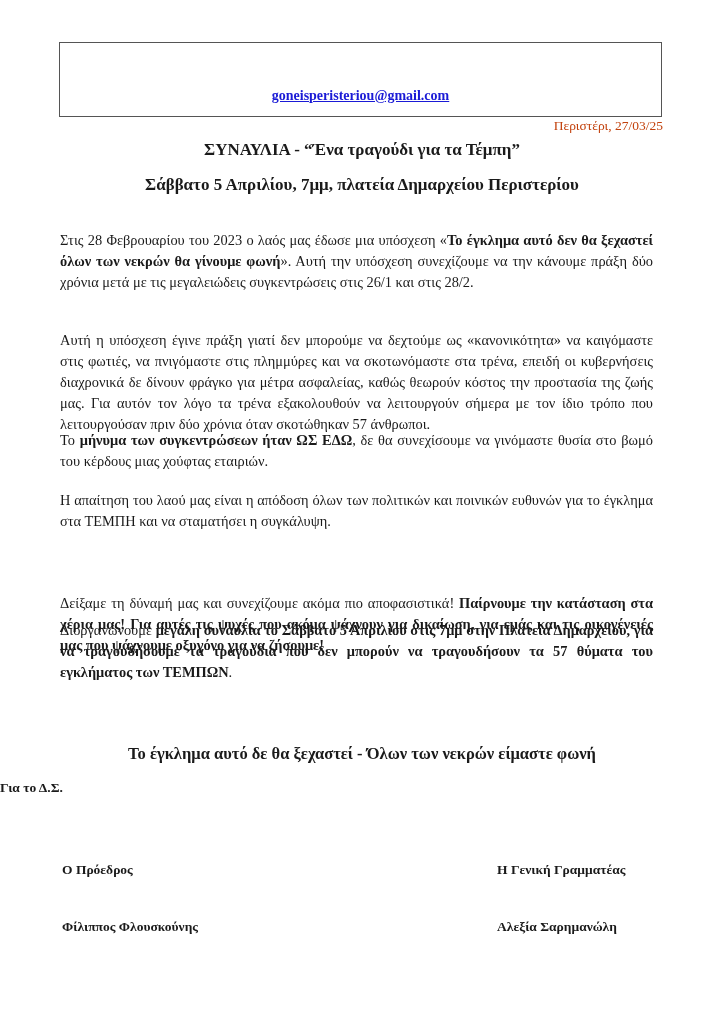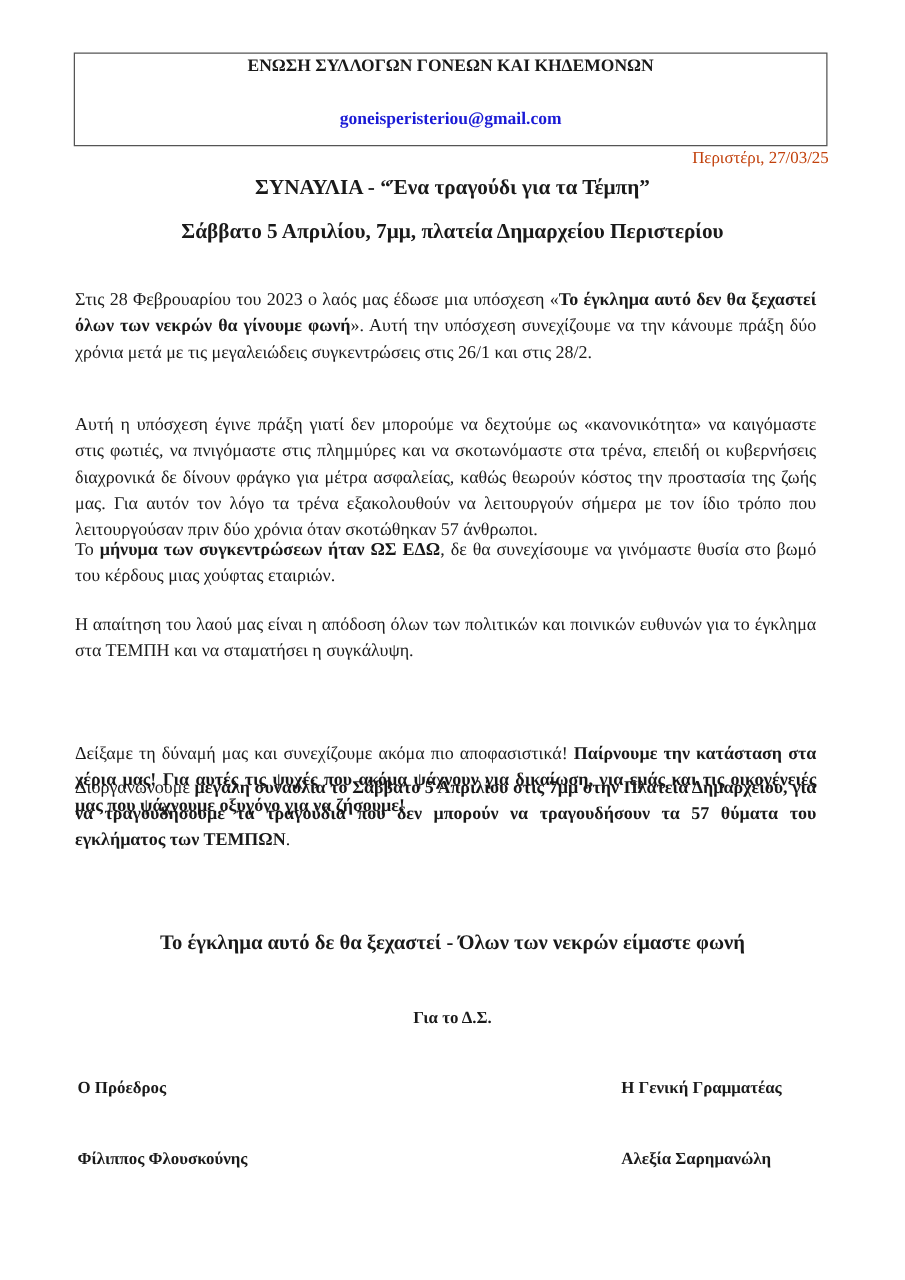--- a/index.html
+++ b/index.html
@@ -9,49 +9,48 @@
     color: #1a1a1a;
   }
   .header-box {
     position: absolute; left: 59px; top: 42px; width: 603px; height: 75px;
     border: 1.5px solid #555; box-sizing: border-box;
     text-align: center;
   }
   .header-box .org1 { position: absolute; left: 0; right: 0; top: 3px; font-weight: bold; font-size: 14px; }
   .header-box .org2 { position: absolute; left: 0; right: 0; top: 24px; font-weight: bold; font-size: 14px; }
   .header-box .email { position: absolute; left: 0; right: 0; top: 45px; font-weight: bold; font-size: 14px; }
-  .header-box .email a { color: #1a1ad6; }
+  .header-box .email a { color: #1a1ad6; text-decoration: underline; }
   .date { position: absolute; right: 61px; top: 118px; font-size: 13.5px; color: #c2410c; }
   .title { position: absolute; left: 0; right: 0; top: 140px; text-align: center; font-weight: bold; font-size: 17px; }
   .subtitle { position: absolute; left: 0; right: 0; top: 175px; text-align: center; font-weight: bold; font-size: 17px; }
   .body-text {
     position: absolute; left: 60px; width: 593px;
     font-size: 14.4px; line-height: 21px; text-align: justify;
   }
   .body-text p { margin: 0; }
   .p1 { top: 230px; }
   .p2 { top: 330px; }
   .p3 { top: 430px; }
   .p4 { top: 490px; }
   .p5 { top: 547px; margin-top: 46px; }
   .p6 { top: 620px; }
   b { font-weight: bold; }
   .slogan { position: absolute; left: 0; right: 0; top: 734px; text-align: center; font-weight: bold; font-size: 16.5px; margin-top: 10px; }
-  .for-board { position: absolute; left: 0; right: 0; top: 806px; text-align: center; font-weight: bold; font-size: 13.5px; }
+  .for-board { position: absolute; left: 0; right: 0; top: 780px; font-weight: bold; font-size: 13.5px; }
   .sig { position: absolute; font-weight: bold; font-size: 13.5px; }
   .sig-role-left { left: 62px; top: 862px; }
   .sig-role-right { left: 497px; top: 862px; }
   .sig-name-left { left: 62px; top: 919px; }
   .sig-name-right { left: 497px; top: 919px; }
 </style>
 </head>
 <body>
 
 <div class="header-box">
-  <div class="org1">ΕΝΩΣΗ ΣΥΛΛΟΓΩΝ ΓΟΝΕΩΝ ΚΑΙ ΚΗΔΕΜΟΝΩΝ</div>
   <div class="email">
     <a style="color: rgb(26, 26, 214);">goneisperisteriou@gmail.com</a>
   </div>
 </div>
 
 <div class="date">Περιστέρι, 27/03/25</div>
 
 <div class="title">ΣΥΝΑΥΛΙΑ - “Ένα τραγούδι για τα Τέμπη”</div>
 <div class="subtitle">Σάββατο 5 Απριλίου, 7μμ, πλατεία Δημαρχείου Περιστερίου</div>
 

